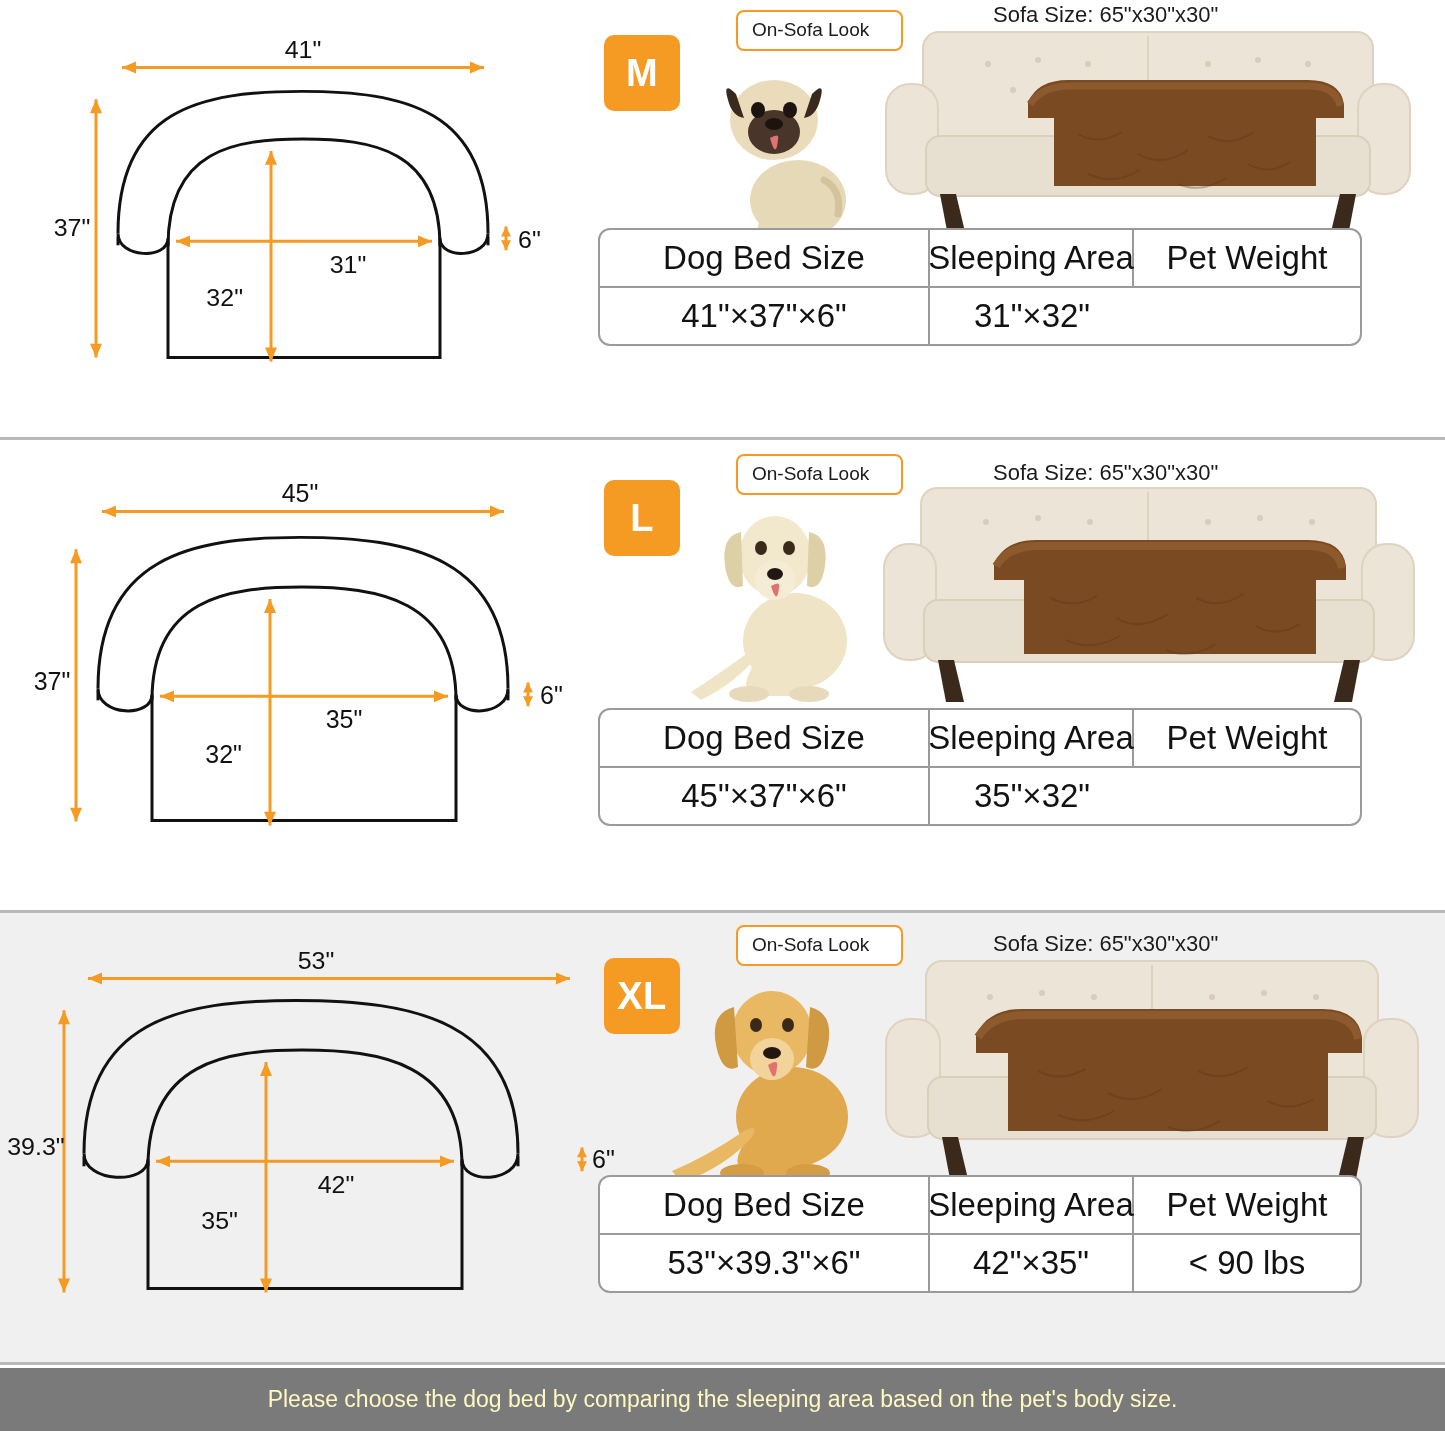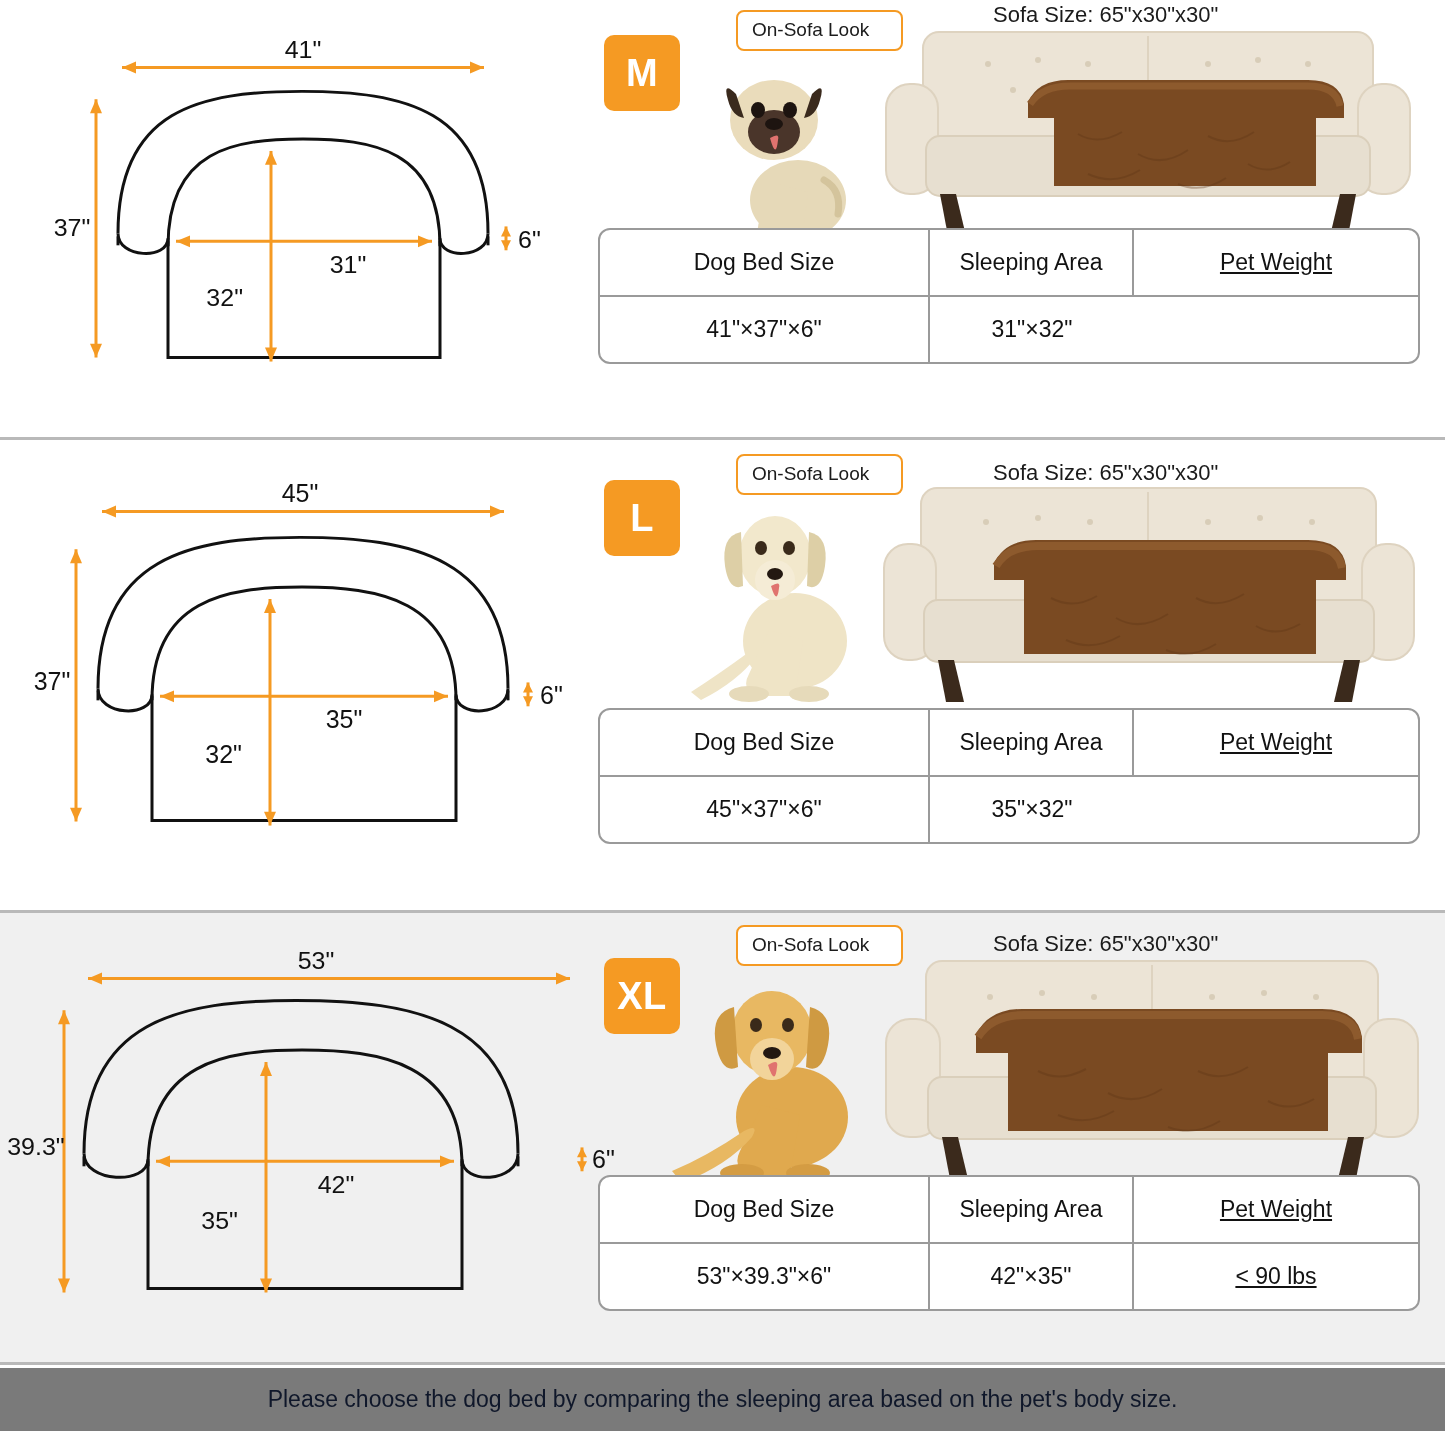--- a/index.html
+++ b/index.html
@@ -92,39 +92,39 @@
     border-radius: 12px;
     background: #ffffff;
     overflow: hidden;
   }
   .spec-row { display: flex; flex-direction: row; }
   .spec-row.head { border-bottom: 2px solid #9a9a9a; }
   .spec-cell {
     display: flex;
     align-items: center;
     justify-content: center;
-    font-size: 23px;
+    font-size: 33px;
     color: #121212;
-    padding: 19px 4px;
+    padding: 9px 4px;
     border-right: 2px solid #9a9a9a;
     white-space: nowrap;
   }
   .spec-cell:last-child { border-right: none; }
   .c1 { width: 330px; }
   .c2 { width: 204px; }
-  .c3 { width: 284px; text-decoration: underline; }
+  .c3 { width: 226px; }
 
   
   .footer {
     position: absolute;
     left: 0; bottom: 0;
     width: 100%;
     height: 63px;
     background: #7a7a7a;
-    color: #0f172a;
+    color: #fef9c3;
     display: flex;
     align-items: center;
     justify-content: center;
     font-size: 23px;
     text-align: center;
   }
 
   .dim-text { font-size: 25px; fill: #111111; font-family: "Liberation Sans", sans-serif; }
 </style>
 </head>

